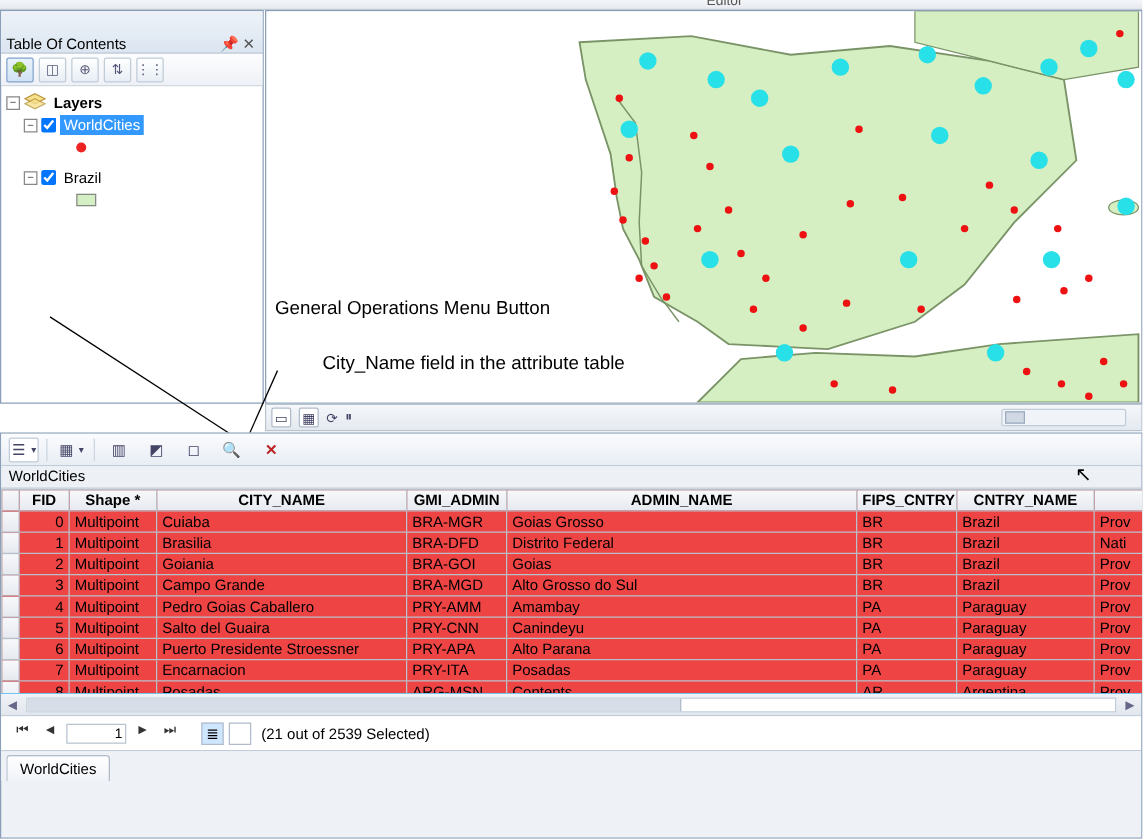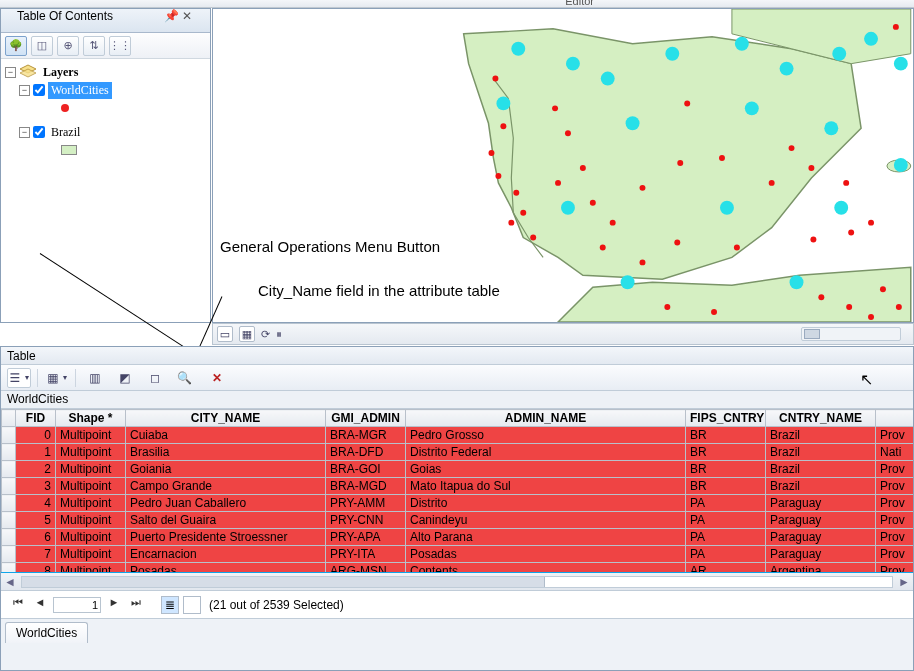--- a/index.html
+++ b/index.html
@@ -4,31 +4,31 @@
 <style>
 * { box-sizing: border-box; margin: 0; padding: 0; font-family: "Segoe UI", Tahoma, sans-serif; }
 body { width: 914px; height: 671px; background: #fff; overflow: hidden; position: relative; font-size: 12px; }
 
 
 .top-toolbar { height: 8px; background: linear-gradient(#f4f6f9,#e6eaf0); border-bottom: 1px solid #c0c8d0; position: relative; }
 .top-toolbar .editor { position: absolute; top: -5px; right: 320px; font-size: 11px; color: #555; }
 
 
 .toc { position: absolute; top: 8px; left: 0; width: 211px; height: 315px; border: 1px solid #8ba0b8; background: #fff; }
-.toc-header { display:flex; align-items:flex-start; justify-content:space-between; height: 24px; padding: 0 16px; background: linear-gradient(#eef3f9,#dbe5f0); border-bottom: 1px solid #a8b8cc; font-size: 12px; }
+.toc-header { display:flex; align-items:flex-end; justify-content:space-between; height: 34px; padding: 0 4px; background: linear-gradient(#eef3f9,#dbe5f0); border-bottom: 1px solid #a8b8cc; font-size: 12px; }
 .toc-header .pins { display:flex; gap:2px; }
 .toc-header .pins span { width: 14px; text-align:center; color:#555; cursor:default; }
 .toc-btns { height: 26px; display:flex; align-items:center; gap:4px; padding:2px 4px; border-bottom:1px solid #d0d8e0; background:linear-gradient(#fdfdfe,#eef1f6); }
 .toc-btn { width: 22px; height: 20px; border:1px solid #c0ccd8; background:linear-gradient(#fff,#e8eef5); border-radius:2px; display:flex; align-items:center; justify-content:center; font-size:11px; color:#557; }
 .toc-btn.active { border-color:#7da2cc; background:linear-gradient(#eaf2fb,#d0e2f5); }
 .tree { padding: 4px 4px; font-size: 12px; }
 .tree-row { display:flex; align-items:center; height: 18px; gap: 3px; }
 .tree-exp { width:11px; height:11px; border:1px solid #888; font-size:9px; line-height:9px; text-align:center; color:#444; background:#fff; }
 .tree-chk { width:12px; height:12px; }
-.tree-label { padding: 1px 3px; font-family: Liberation Serif, serif; }
+.tree-label { padding: 1px 3px; }
 .sel { background:#3399ff; color:#fff; }
 .indent1 { margin-left: 14px; }
 .indent3 { margin-left: 56px; }
 .swatch-dot { width:8px; height:8px; background:#e22; border-radius:50%; display:inline-block; }
 .swatch-poly { width:16px; height:10px; background:#d4efc4; border:1px solid #888; display:inline-block; }
 
 
 .map { position:absolute; top:8px; left:212px; right:0; height:315px; border:1px solid #8ba0b8; background:#fff; overflow:hidden; }
 .map-svg { width:100%; height:100%; }
 .map-nav { position:absolute; left:212px; top:323px; right:0; height:22px; background:linear-gradient(#f5f7fa,#e4e9f0); border:1px solid #b8c4d0; display:flex; align-items:center; padding:0 4px; gap:6px; font-size:11px; color:#446; }
@@ -217,21 +217,20 @@
 
 <div class="annot" style="top:238px; left:220px;">General Operations Menu Button</div>
 <div class="annot" style="top:282px; left:258px;">City_Name field in the attribute table</div>
 <div class="annot" style="top:636px; left:380px;">Show Selected Records button</div>
 
 <div class="annot-line" style="top:253px; left:40px; width:183px; transform:rotate(33deg);"></div>
 <div class="annot-line" style="top:296px; left:222px; width:135px; transform:rotate(114deg);"></div>
 <div class="annot-line" style="top:645px; left:210px; width:168px; transform:rotate(-12deg);"></div>
 
 <div class="table-panel">
-  <div class="tbl-title">Table</div>
   <div class="tbl-tools">
     <div class="tbl-tool box dd">☰</div>
     <div class="tbl-sep"></div>
     <div class="tbl-tool dd">▦</div>
     <div class="tbl-sep"></div>
     <div class="tbl-tool">▥</div>
     <div class="tbl-tool">◩</div>
     <div class="tbl-tool">◻</div>
     <div class="tbl-tool">🔍</div>
     <div class="tbl-tool tbl-close">✕</div>
@@ -263,21 +262,21 @@
             <th></th>
           </tr>
         </thead>
       <tbody id="tbody">
           <tr>
             <td class="rowhdr"></td>
             <td class="num">0</td>
             <td>Multipoint</td>
             <td>Cuiaba</td>
             <td>BRA-MGR</td>
-            <td>Pedro Grosso</td>
+            <td>Goias Grosso</td>
             <td>BR</td>
             <td>Brazil</td>
             <td>Prov</td>
           </tr>
           <tr>
             <td class="rowhdr"></td>
             <td class="num">1</td>
             <td>Multipoint</td>
             <td>Brasilia</td>
             <td>BRA-DFD</td>
@@ -296,32 +295,32 @@
             <td>BR</td>
             <td>Brazil</td>
             <td>Prov</td>
           </tr>
           <tr>
             <td class="rowhdr"></td>
             <td class="num">3</td>
             <td>Multipoint</td>
             <td>Campo Grande</td>
             <td>BRA-MGD</td>
-            <td>Mato Itapua do Sul</td>
+            <td>Alto Grosso do Sul</td>
             <td>BR</td>
             <td>Brazil</td>
             <td>Prov</td>
           </tr>
           <tr>
             <td class="rowhdr"></td>
             <td class="num">4</td>
             <td>Multipoint</td>
-            <td>Pedro Juan Caballero</td>
+            <td>Pedro Goias Caballero</td>
             <td>PRY-AMM</td>
-            <td>Distrito</td>
+            <td>Amambay</td>
             <td>PA</td>
             <td>Paraguay</td>
             <td>Prov</td>
           </tr>
           <tr>
             <td class="rowhdr"></td>
             <td class="num">5</td>
             <td>Multipoint</td>
             <td>Salto del Guaira</td>
             <td>PRY-CNN</td>

